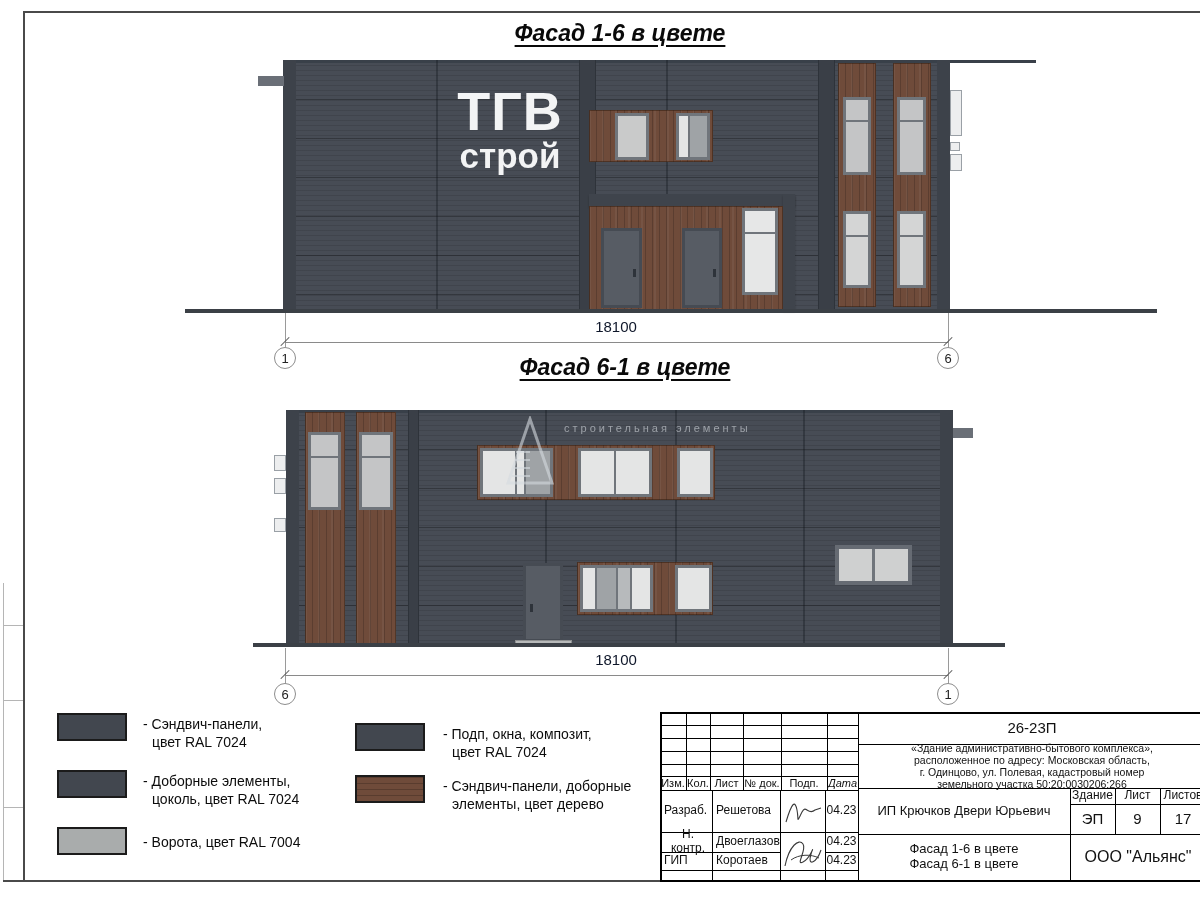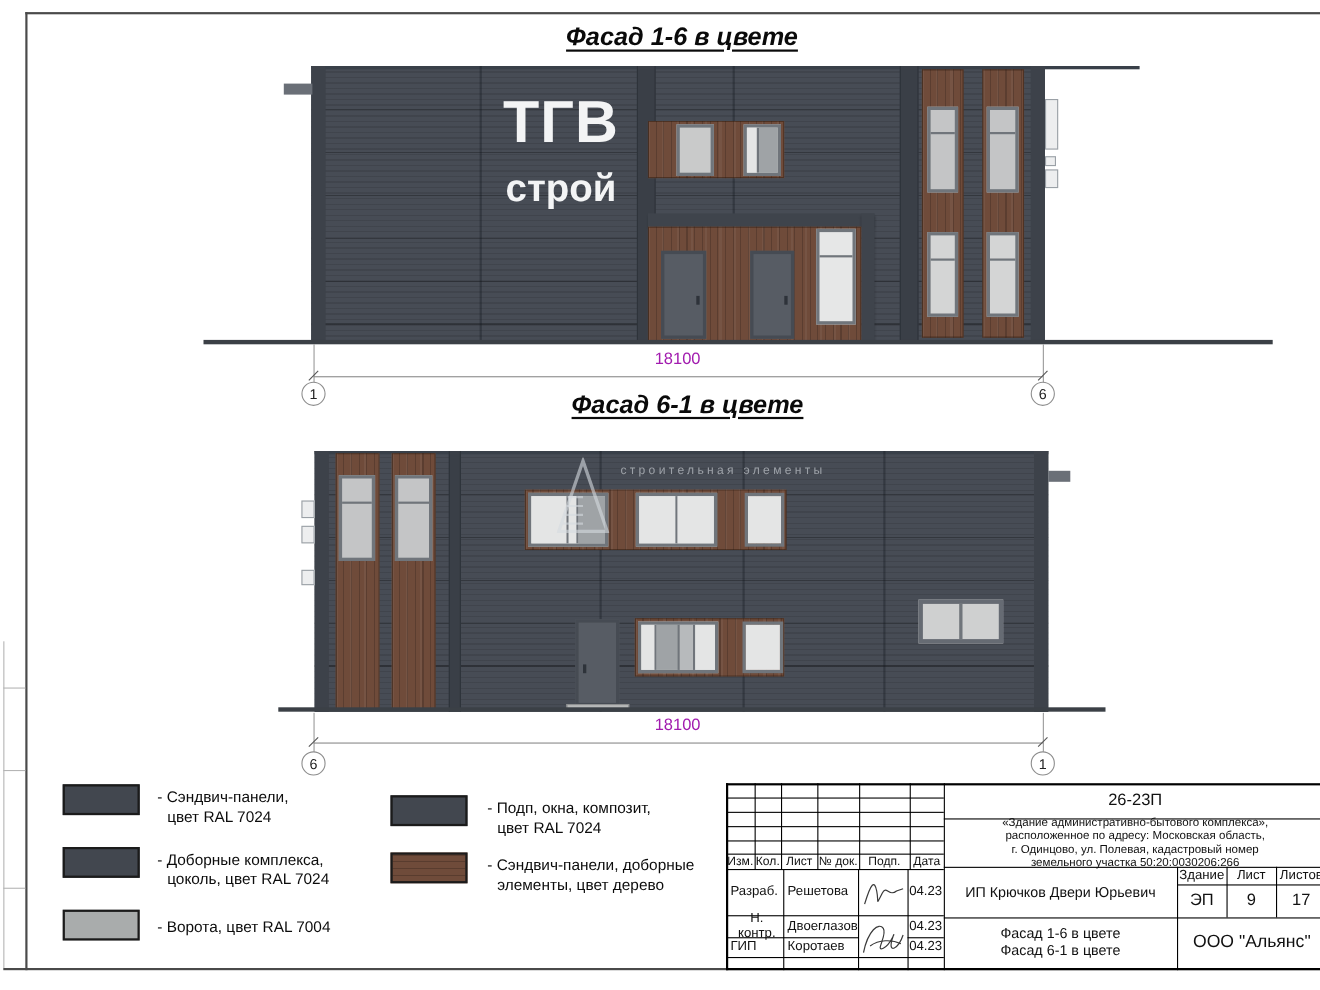--- a/index.html
+++ b/index.html
@@ -46,28 +46,28 @@
   .canopy{position:absolute;background:#3F444C;box-shadow:0 2px 2px rgba(0,0,0,0.25);}
   .smallfix{position:absolute;background:#EDEEEF;border:1px solid #9aa0a6;box-sizing:border-box;}
   .bracket{position:absolute;background:#6A6F77;}
   .groundline{position:absolute;height:4px;background:#3B4046;}
   .threshold{position:absolute;background:#B7B9B9;border:1px solid #8d8f90;box-sizing:border-box;}
 
   
   .dimline{position:absolute;height:1px;background:#8a8a8a;}
   .extline{position:absolute;width:1px;background:#9a9a9a;}
   .tick{position:absolute;width:12px;height:1px;background:#555;transform:rotate(-45deg);}
-  .dimtext{position:absolute;width:120px;text-align:center;font-size:15px;color:#a21caf;}
+  .dimtext{position:absolute;width:120px;text-align:center;font-size:15px;color:#0f172a;}
   .axis{position:absolute;width:22px;height:22px;border-radius:50%;border:1px solid #8d8d8d;
         background:#fff;font-size:13px;display:flex;align-items:center;justify-content:center;color:#222;box-sizing:border-box;}
 
   
   .logo{position:absolute;text-align:center;color:#F3F4F5;line-height:1;}
   .logo .l1{font-size:54px;font-weight:bold;letter-spacing:1px;}
-  .logo .l2{font-size:35px;font-weight:bold;margin-top:16px;}
+  .logo .l2{font-size:35px;font-weight:bold;margin-top:0;}
   .wm{position:absolute;display:flex;align-items:flex-start;color:rgba(214,218,223,0.6);z-index:6;}
   .wm .wm-name{font-family:"Liberation Serif",serif;font-weight:bold;font-size:41px;letter-spacing:2px;line-height:1.0;}
   .wm .wm-sub{font-size:11px;letter-spacing:3px;margin-top:6px;white-space:nowrap;}
 
   
   .sw{position:absolute;width:70px;height:28px;border:2px solid #1b1b1b;box-sizing:border-box;}
   .sw.dark{background:#42474F;}
   .sw.light{background:#A9ACAC;}
   .sw.woodsw{background-color:#6F4B3A;
     background-image:repeating-linear-gradient(180deg, rgba(0,0,0,0.2) 0 1px, transparent 1px 6px);}
@@ -251,21 +251,21 @@
   <div class="axis" style="left:937px;top:683px;">1</div>
 
   <div class="sw dark" style="left:57px;top:713px;"></div>
   <div class="leg" style="left:143px;top:715px;">
     <div>- Сэндвич-панели,</div>
     <div class="ind">цвет RAL 7024</div>
   </div>
 
   <div class="sw dark" style="left:57px;top:770px;"></div>
   <div class="leg" style="left:143px;top:772px;">
-    <div>- Доборные комплекса,</div>
+    <div>- Доборные элементы,</div>
     <div class="ind">цоколь, цвет RAL 7024</div>
   </div>
 
   <div class="sw light" style="left:57px;top:827px;"></div>
   <div class="leg" style="left:143px;top:833px;">
     <div>- Ворота, цвет RAL 7004</div>
   </div>
 
   <div class="sw dark" style="left:355px;top:723px;"></div>
   <div class="leg" style="left:443px;top:725px;">
@@ -305,21 +305,21 @@
     <div class="vl" style="left:52px;top:78px;height:92px;"></div>
     <div class="vl" style="left:120px;top:78px;height:92px;"></div>
     <div class="vl" style="left:165px;top:78px;height:92px;"></div>
     <div class="vl" style="left:198px;top:0;height:170px;"></div>
 
     <div class="tc" style="left:0;top:64px;width:26px;height:14px;font-size:11px;">Изм.</div>
     <div class="tc" style="left:26px;top:64px;width:24px;height:14px;font-size:11px;">Кол.</div>
     <div class="tc" style="left:50px;top:64px;width:33px;height:14px;font-size:11px;">Лист</div>
     <div class="tc" style="left:83px;top:64px;width:38px;height:14px;font-size:11px;">№ док.</div>
     <div class="tc" style="left:121px;top:64px;width:46px;height:14px;font-size:11px;">Подп.</div>
-    <div class="tc" style="left:167px;top:64px;width:31px;height:14px;font-size:11px;">Дата</div>
+    <div class="tc" style="left:167px;top:64px;width:31px;height:14px;font-size:11px;font-style:italic;">Дата</div>
 
     <div class="tc left" style="left:0;top:86px;width:52px;height:26px;">Разраб.</div>
     <div class="tc left" style="left:52px;top:86px;width:68px;height:26px;">Решетова</div>
     <div class="tc" style="left:165px;top:86px;width:33px;height:26px;">04.23</div>
     <svg class="sig" style="left:122px;top:84px;" width="42" height="32" viewBox="0 0 42 32">
       <path d="M4,26 C10,6 13,4 15,14 C17,24 14,28 20,16 C24,8 26,20 33,14 L39,12" fill="none" stroke="#3a3a3a" stroke-width="1.1"></path>
     </svg>
 
     <div class="tc left" style="left:0;top:120px;width:52px;height:20px;">Н. контр.</div>
     <div class="tc left" style="left:52px;top:120px;width:68px;height:20px;">Двоеглазов</div>

